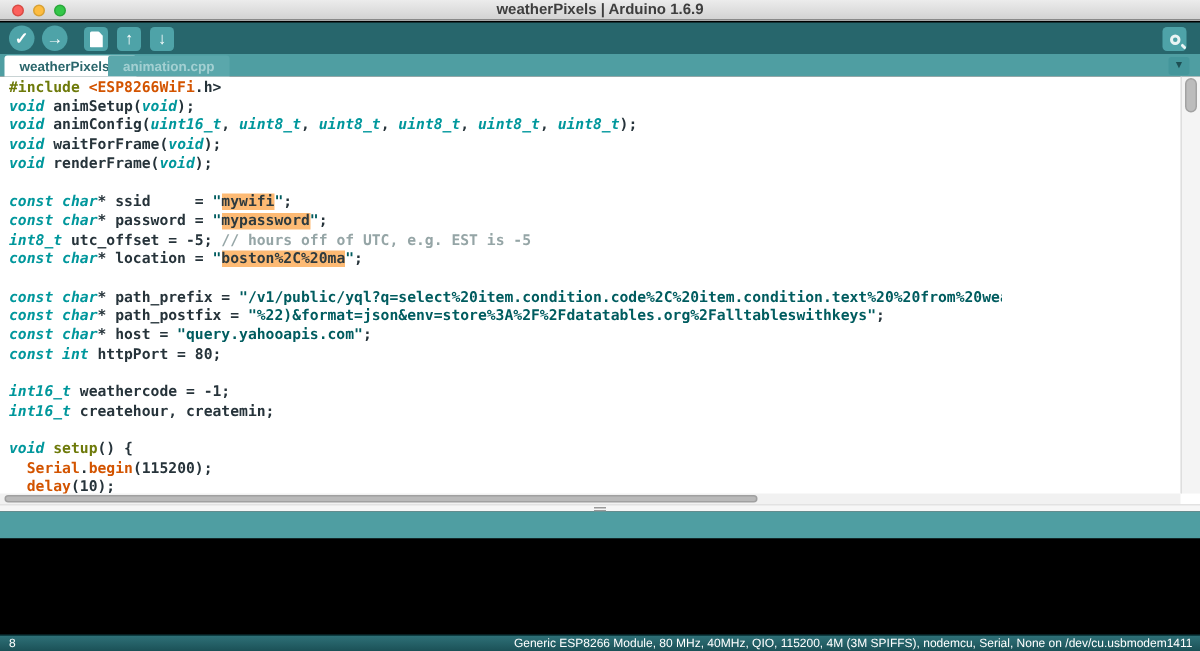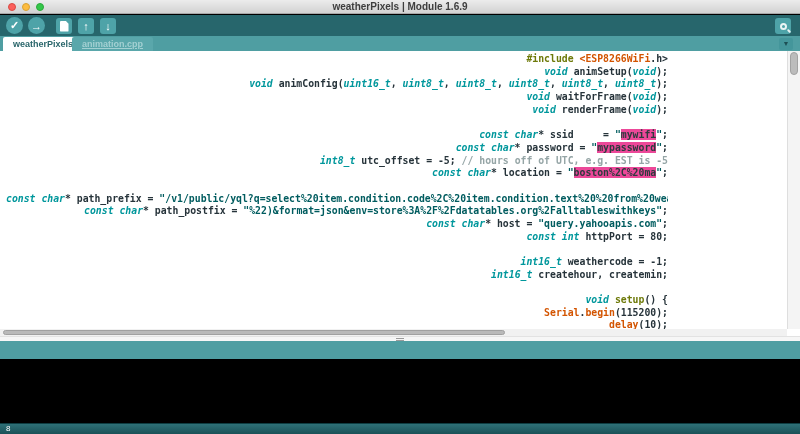--- a/index.html
+++ b/index.html
@@ -32,36 +32,36 @@
     clip-path:polygon(0 0, 66% 0, 100% 30%, 100% 100%, 0 100%); }
   .mag-icon { position:relative; display:block; width:7px; height:7px; border:2px solid #eaf4f4; border-radius:50%; }
   .mag-icon::after { content:""; position:absolute; left:5px; top:5px; width:4px; height:2px;
     background:#eaf4f4; transform:rotate(45deg); border-radius:1px; }
 
   
   .tabstrip { position:absolute; top:36px; left:0; width:800px; height:15px; background:#4f9ea2; }
   .tab { position:absolute; top:1px; height:14px; line-height:14px; padding:0 10px;
     font-size:9px; font-weight:bold; border-radius:2px 2px 0 0; cursor:pointer; }
   .tab.active { left:3px; background:#ffffff; color:#2a666b; }
-  .tab.inactive { left:72px; background:#5aa7ab; color:#a3d0d2;text-decoration:underline; }
+  .tab.inactive { left:72px; background:#5aa7ab; color:#a3d0d2; }
   .tab-menu { position:absolute; right:7px; top:2px; width:14px; height:12px; border:none;
     background:#44969b; color:#1d4f54; font-size:7px; line-height:12px; border-radius:2px; cursor:pointer; }
 
   
   .editor { position:absolute; top:51px; left:0; width:800px; height:285px; background:#fff; overflow:hidden; }
   .code { position:absolute; left:0; top:0; width:668px; height:285px; padding:2px 0 0 6px;
     font-family:"DejaVu Sans Mono", monospace; font-size:9.8px; font-weight:bold;
-    line-height:12.7px; white-space:pre; overflow:hidden;text-align:right; }
+    line-height:12.7px; white-space:pre; overflow:hidden; }
   .code-line { height:12.7px; white-space:pre; }
   .tok-d   { color:#26333a; }
   .tok-k   { color:#00979c;font-style:italic; }
   .tok-f   { color:#d35400; }
   .tok-s   { color:#6e7a0a; }
   .tok-str { color:#005c5f; }
-  .tok-hl  { color:#2e3a3e; background:#ec4899; }
+  .tok-hl  { color:#2e3a3e; background:#fdba74; }
   .tok-c   { color:#95a5a6;margin-top:40px; }
 
   .vscroll { position:absolute; top:0; right:0; bottom:7px; width:13px; background:#f4f4f4;
     border-left:1px solid #dedede; cursor:pointer; }
   .vthumb { position:absolute; top:1px; left:2px; width:8px; height:23px; background:#bcbcbc;
     border:1px solid #a2a2a2; border-radius:4px; }
   .hscroll { position:absolute; left:0; right:13px; bottom:0; height:7px; background:#f1f1f1; cursor:pointer; }
   .hthumb { position:absolute; left:3px; top:1px; width:502px; height:5px; background:#b9b9b9;
     border:1px solid #a0a0a0; border-radius:3px; }
 
@@ -84,21 +84,21 @@
 <body>
 
 <div class="app">
 
   <div class="titlebar">
     <div class="lights">
       <span class="light red"></span>
       <span class="light yellow"></span>
       <span class="light green"></span>
     </div>
-    <div class="title">weatherPixels | Module 1.6.9</div>
+    <div class="title">weatherPixels | Arduino 1.6.9</div>
   </div>
 
   <div class="toolbar">
     <button class="tbtn round b-verify">
       <span>✓</span>
     </button>
     <button class="tbtn round b-upload">
       <span>→</span>
     </button>
     <button class="tbtn square b-new">
@@ -134,15 +134,16 @@
   </div>
 
   <div class="gripstrip">
     <span class="grip"></span>
   </div>
   <div class="band"></div>
   <div class="console"></div>
 
   <div class="statusbar">
     <span class="line-no">8</span>
+    <span class="board-info">Generic ESP8266 Module, 80 MHz, 40MHz, QIO, 115200, 4M (3M SPIFFS), nodemcu, Serial, None on /dev/cu.usbmodem1411</span>
   </div>
 
 </div>
 
 </body></html>

